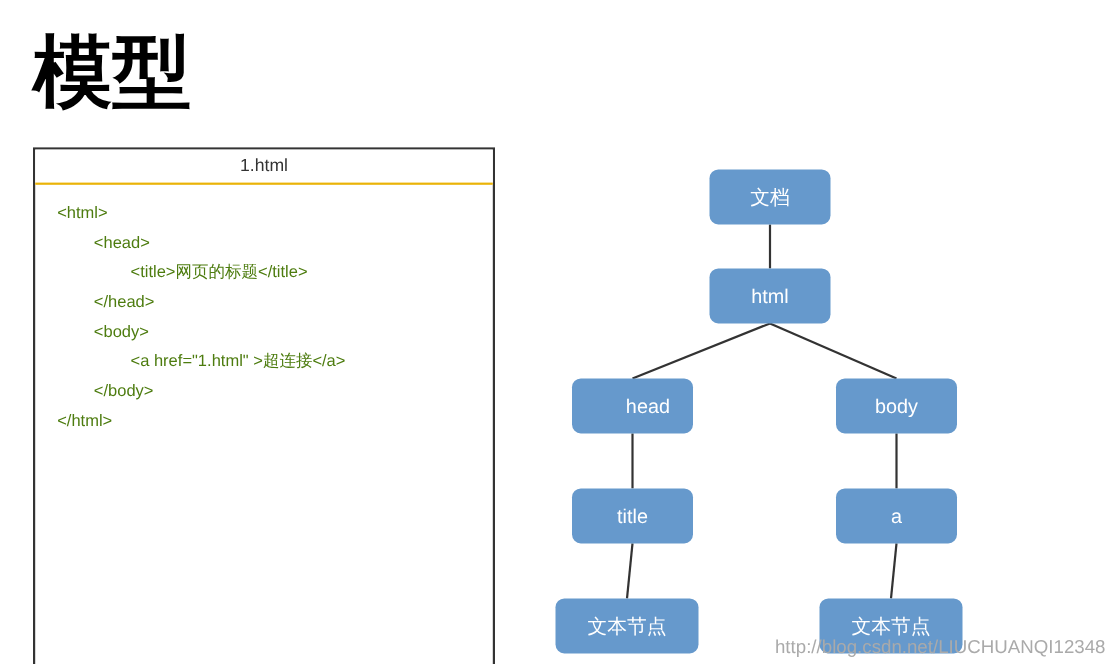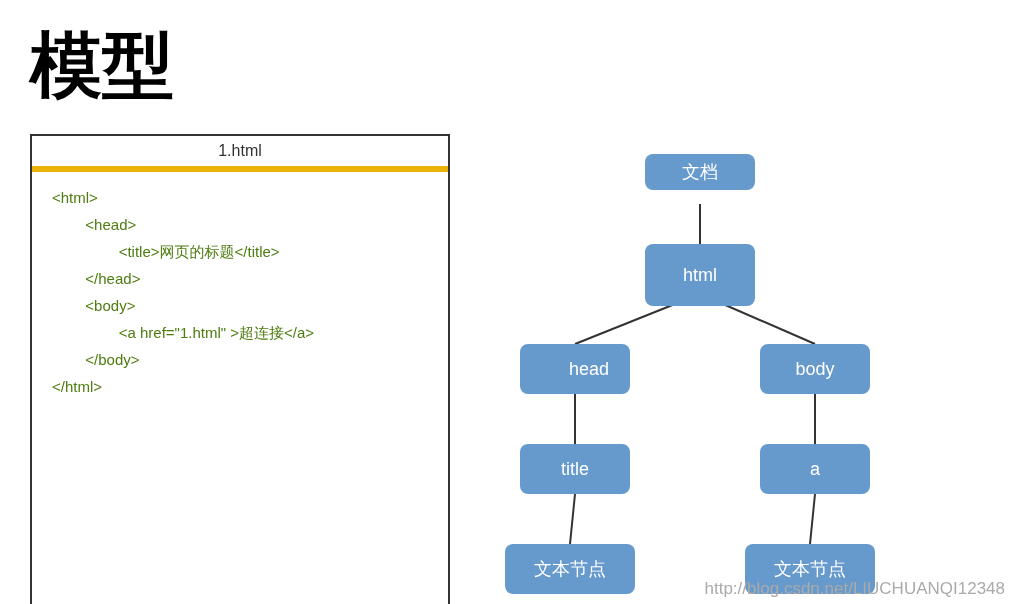--- a/index.html
+++ b/index.html
@@ -28,21 +28,21 @@
 
     
     .code-box {
       border: 2px solid #333;
       width: 420px;
       min-height: 340px;
     }
 
     .code-box-title {
       text-align: center;
-      border-bottom: 6px solid #eab308;
+      border-bottom: 2px solid #eab308;
       padding: 6px 0;
       font-size: 16px;
       color: #333;
       background: #fff;
     }
 
     .code-content {
       padding: 12px 20px;
       font-size: 15px;
       color: #4d7c0f;
@@ -117,22 +117,22 @@
   <div class="tree-area" id="tree-area">
     <svg class="tree-svg" id="tree-svg">
         <line x1="210" y1="70" x2="210" y2="110" stroke="#333" stroke-width="2"></line>
         <line x1="210" y1="160" x2="85" y2="210" stroke="#333" stroke-width="2"></line>
         <line x1="210" y1="160" x2="325" y2="210" stroke="#333" stroke-width="2"></line>
         <line x1="85" y1="260" x2="85" y2="310" stroke="#333" stroke-width="2"></line>
         <line x1="325" y1="260" x2="325" y2="310" stroke="#333" stroke-width="2"></line>
         <line x1="85" y1="360" x2="80" y2="410" stroke="#333" stroke-width="2"></line>
         <line x1="325" y1="360" x2="320" y2="410" stroke="#333" stroke-width="2"></line>
       </svg>
-  <div class="tree-node" style="left: 155px; top: 20px; width: 110px; height: 36px;">文档</div>
-      <div class="tree-node" style="left: 155px; top: 110px; width: 110px; height: 62px;">html</div>
+  <div class="tree-node" style="left: 155px; top: 20px; width: 110px; height: 50px;">文档</div>
+      <div class="tree-node" style="left: 155px; top: 110px; width: 110px; height: 50px;">html</div>
       <div class="tree-node" style="left: 30px; top: 210px; width: 110px; height: 50px; padding-left: 28px;">head</div>
       <div class="tree-node" style="left: 270px; top: 210px; width: 110px; height: 50px;">body</div>
       <div class="tree-node" style="left: 30px; top: 310px; width: 110px; height: 50px;">title</div>
       <div class="tree-node" style="left: 270px; top: 310px; width: 110px; height: 50px;">a</div>
       <div class="tree-node" style="left: 15px; top: 410px; width: 130px; height: 50px;">文本节点</div>
       <div class="tree-node" style="left: 255px; top: 410px; width: 130px; height: 50px;">文本节点</div>
     </div>
 </div>
 
 <div class="watermark">http://blog.csdn.net/LIUCHUANQI12348</div>

